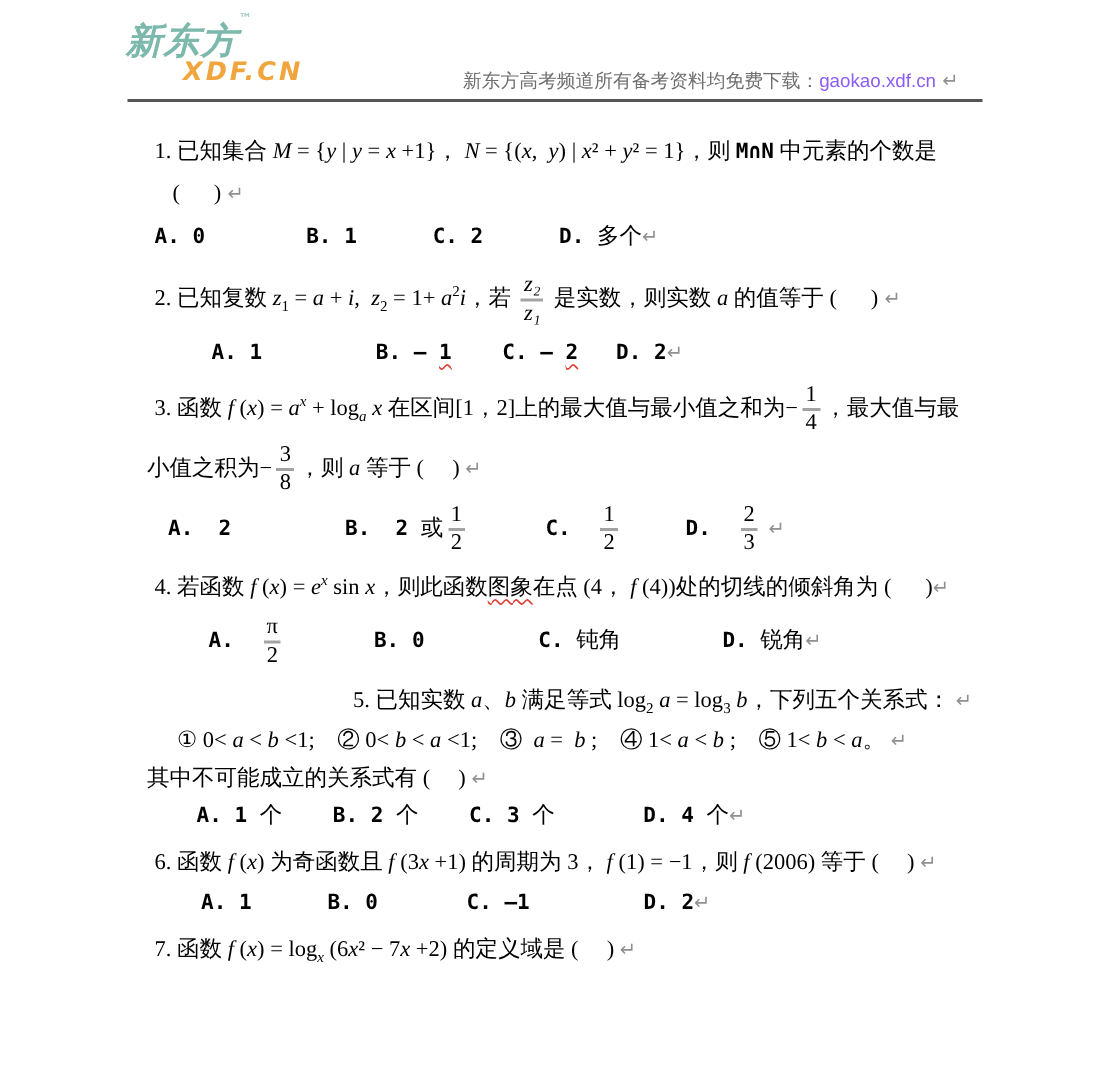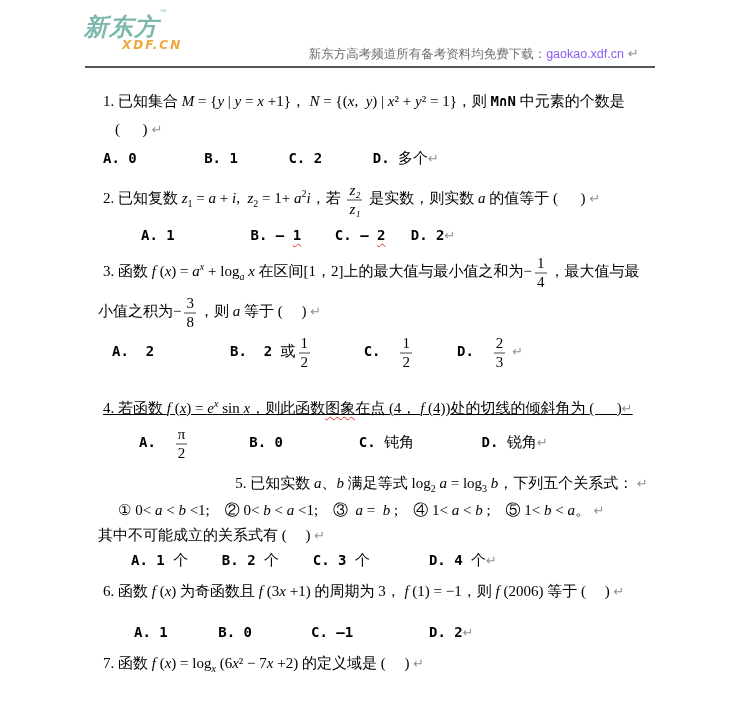--- a/index.html
+++ b/index.html
@@ -9,21 +9,21 @@
   }
   
   .logo{position:absolute;left:84px;top:8px;width:150px;}
   .logo-brand{
     font-family:"DejaVu Sans",sans-serif;font-weight:bold;font-style:italic;
     font-size:24px;line-height:38px;color:#7cb9ac;letter-spacing:1px;
   }
   .logo-tm{font-family:"DejaVu Sans",sans-serif;font-size:9px;color:#7cb9ac;vertical-align:top;font-style:normal;}
   .logo-domain{
     font-family:"DejaVu Sans",sans-serif;font-weight:bold;font-style:italic;
-    font-size:12px;color:#f0a63c;letter-spacing:2px;margin:-8px 0 0 38px;
+    font-size:17px;color:#f0a63c;letter-spacing:2px;margin:-8px 0 0 38px;
   }
   .notice{
     position:absolute;top:46px;right:100px;
     font-family:"Liberation Sans","DejaVu Sans",sans-serif;
     font-size:12.5px;color:#6e6e6e;white-space:pre;
   }
   .notice-link{color:#8b5cf6;}
   .rule{position:absolute;left:85px;top:66px;width:570px;border-top:2px solid #555;}
   
   .content{position:absolute;left:103px;top:80px;width:545px;}
@@ -35,28 +35,28 @@
   
   .m-sec{margin-top:2px;}
   .m-q1a{margin-top:10px;}
   .m-q1b{margin-top:6px;padding-left:12px;}
   .m-q1o{margin-top:6px;}
   .m-q2a{margin-top:10px;}
   .m-q2o{margin-top:4px;padding-left:38px;}
   .m-q3a{margin-top:6px;}
   .m-q3b{margin-top:0;margin-left:-5px;}
   .m-q3o{margin-top:0;padding-left:9px;}
-  .m-q4a{margin-top:24px;text-decoration:underline;}
+  .m-q4a{margin-top:8px;}
   .m-q4o{margin-top:4px;padding-left:36px;}
   .m-q5a{margin-top:8px;text-align:right;}
   .m-q5b{margin-top:4px;padding-left:15px;}
   .m-q5c{margin-top:2px;margin-left:-5px;}
   .m-q5o{margin-top:2px;padding-left:28px;}
   .m-q6a{margin-top:8px;}
-  .m-q6o{margin-top:18px;padding-left:31px;}
+  .m-q6o{margin-top:4px;padding-left:31px;}
   .m-q7a{margin-top:8px;}
   
   .zh{}
   .mt{font-family:"Liberation Serif","DejaVu Serif",serif;}
   .mi{font-family:"Liberation Serif","DejaVu Serif",serif;font-style:italic;}
   .mo{font-family:"DejaVu Sans Mono","Liberation Mono",monospace;font-size:14px;font-weight:bold;}
   .msup{font-size:10px;vertical-align:super;line-height:0;}
   .msub{font-size:10px;vertical-align:sub;line-height:0;}
   .pc{color:#909090;font-size:13px;font-family:"DejaVu Sans",sans-serif;}
   .sq{

